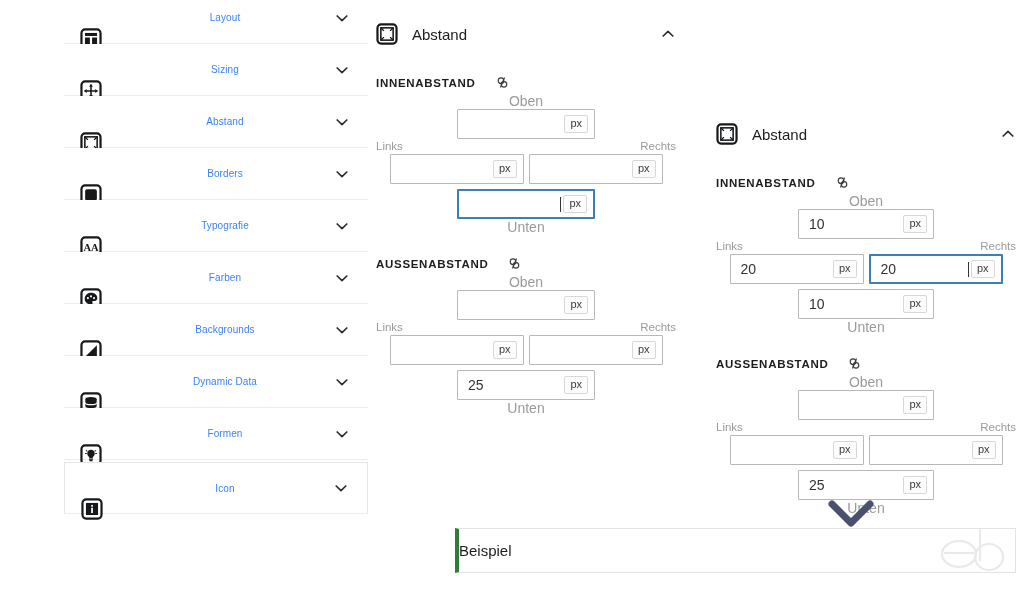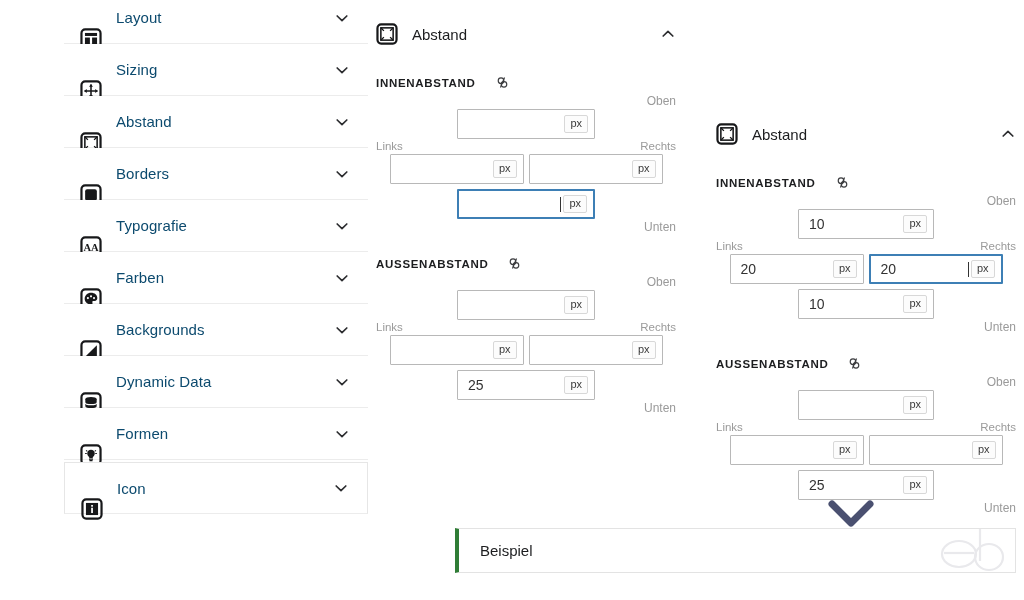--- a/index.html
+++ b/index.html
@@ -49,24 +49,25 @@
   .sidebar-item .si-icon {
     width: 22px;
     height: 22px;
     flex: 0 0 22px;
     margin-right: 14px;
     display: block;
     margin-top: 42px;
   }
 
   .sidebar-item .si-label {
-    font-size: 15px;
-    color: #0c4a6e;
+    font-size: 10px;
+    color: #3b82f6;
     letter-spacing: .1px;
     flex: 1 1 auto;
+    text-align: center;
   }
 
   .chev {
     width: 16px;
     height: 16px;
     flex: 0 0 16px;
     display: block;
   }
 
   
@@ -105,23 +106,23 @@
     color: #1c1d1f;
   }
   .section-label .unlink {
     width: 13px; height: 13px; display: block; flex: 0 0 13px;
   }
 
   
   .spacing { position: relative; padding-top: 2px; }
 
   .sp-caption {
-    font-size: 12px;
+    font-size: 14px;
     color: #9a9a9a;
-    text-align: right;
+    text-align: center;
     line-height: 16px;
   }
   .sp-side-cap {
     position: absolute;
     font-size: 11.5px;
     color: #9a9a9a;
     line-height: 14px;
   }
   .sp-cap-links  { left: 0;  }
   .sp-cap-rechts { right: 0; }
@@ -199,21 +200,20 @@
     border: 1px solid #e3e3e3;
     border-left: 4px solid #2f7d36;
     background: #ffffff;
     display: flex;
     align-items: center;
     overflow: hidden;
   }
   .preview .pv-text {
     font-size: 15px;
     color: #1c1d1f;
-    padding-left: 21px;
   }
   .preview .watermark {
     position: absolute;
     right: 8px;
     top: -2px;
     width: 74px;
     height: 50px;
     opacity: 1;
   }
 </style>

